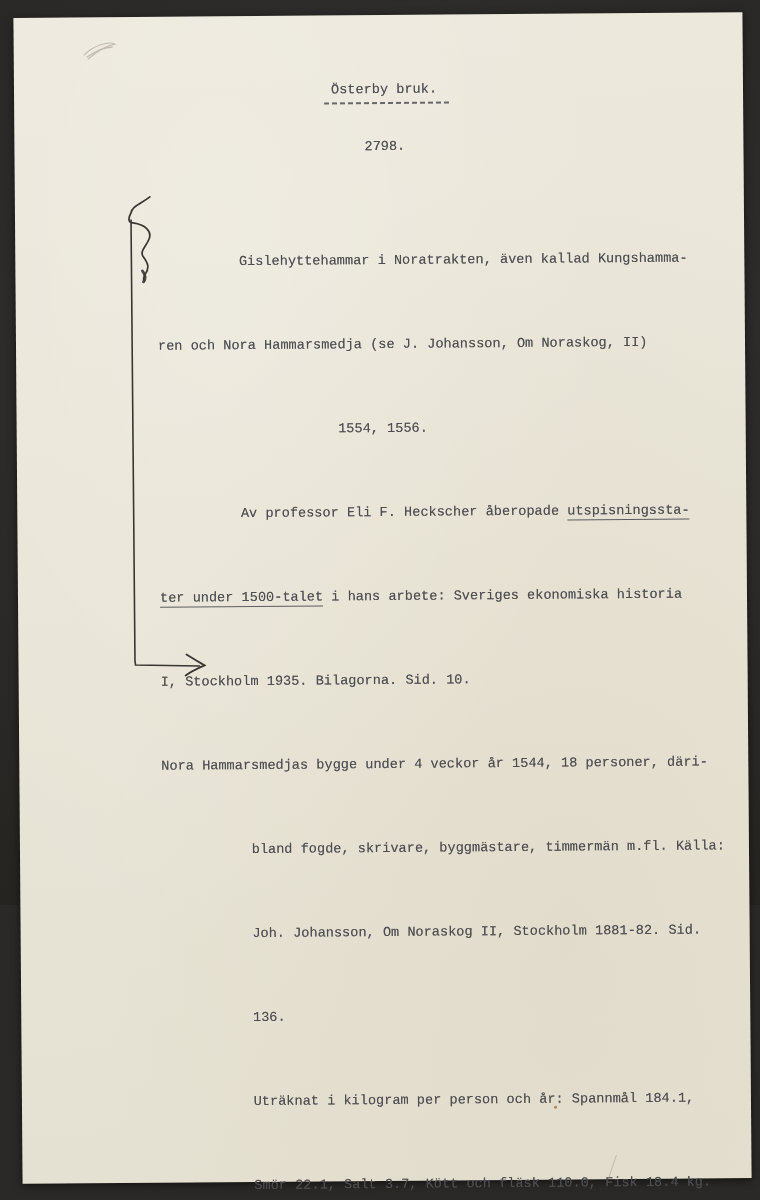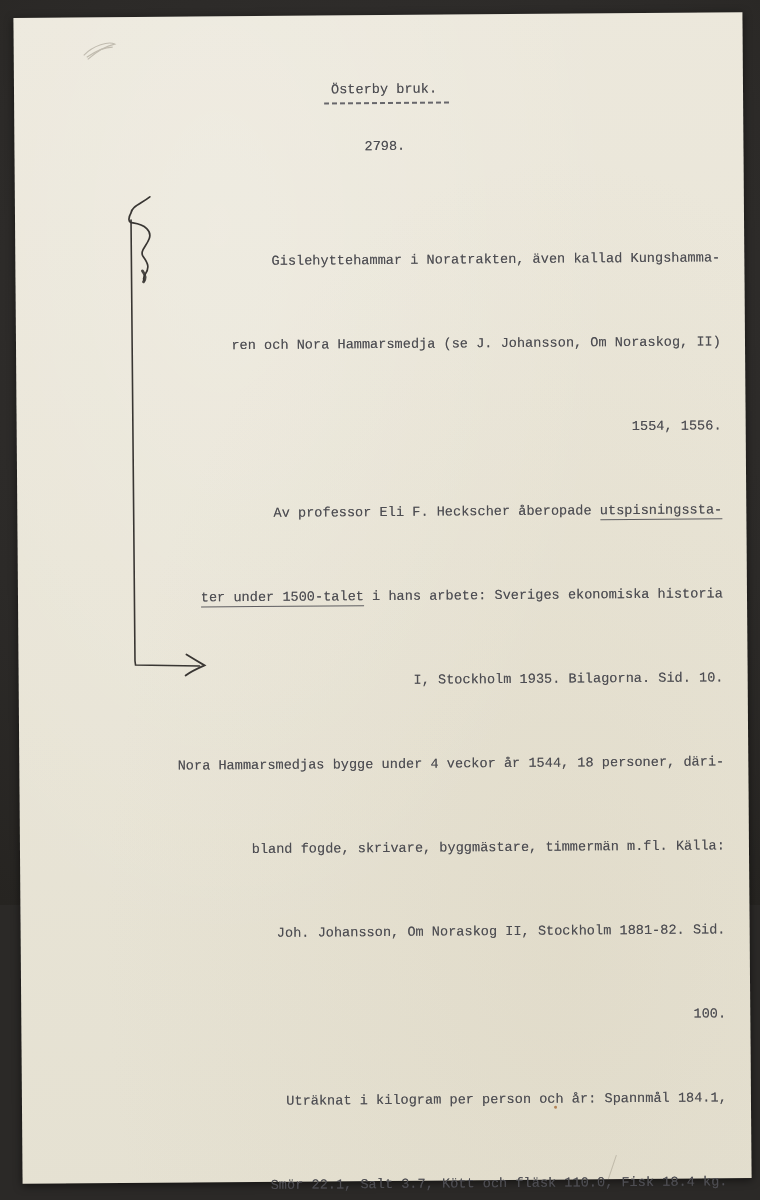--- a/index.html
+++ b/index.html
@@ -4,21 +4,20 @@
 <style>
   html,body{margin:0;padding:0;}
   body{
     width:760px;height:1200px;overflow:hidden;
     background:#2b2927;
     font-family:"Liberation Mono","DejaVu Sans Mono",monospace;
   }
   .stage{
     position:relative;width:760px;height:905px;
     background:radial-gradient(circle at 50% 38%, #343230 0%, #2c2a28 65%, #262421 100%);
-    text-align:right;
   }
   .paper{
     position:absolute;left:18px;top:15px;width:729px;height:1166px;
     transform:rotate(-0.45deg);transform-origin:50% 50%;
     background:
       radial-gradient(ellipse at 28% 18%, rgba(255,255,255,0.18), transparent 55%),
       radial-gradient(ellipse at 75% 80%, rgba(210,200,175,0.25), transparent 60%),
       linear-gradient(178deg,#ece8dc 0%,#e9e5d7 45%,#e5e1d2 100%);
     box-shadow:0 2px 9px rgba(0,0,0,0.55);
   }
@@ -56,21 +55,21 @@
     <div class="type doc-body">
       <div class="line"><span>          Gislehyttehammar i Noratrakten, även kallad Kungshamma-</span></div>
       <div class="line"><span>ren och Nora Hammarsmedja (se J. Johansson, Om Noraskog, II)</span></div>
       <div class="line"><span>                      1554, 1556.</span></div>
       <div class="line"><span>          Av professor Eli F. Heckscher åberopade </span><span class="u">utspisningssta-</span></div>
       <div class="line"><span class="u">ter under 1500-talet</span><span> i hans arbete: Sveriges ekonomiska historia</span></div>
       <div class="line"><span>I, Stockholm 1935. Bilagorna. Sid. 10.</span></div>
       <div class="line"><span>Nora Hammarsmedjas bygge under 4 veckor år 1544, 18 personer, däri-</span></div>
       <div class="line"><span>           bland fogde, skrivare, byggmästare, timmermän m.fl. Källa:</span></div>
       <div class="line"><span>           Joh. Johansson, Om Noraskog II, Stockholm 1881-82. Sid.</span></div>
-      <div class="line"><span>           100.</span></div>
+      <div class="line"><span>           136.</span></div>
       <div class="line"><span>           Uträknat i kilogram per person och år: Spannmål 184.1,</span></div>
       <div class="line"><span>           Smör 22.1, Salt 3.7, Kött och fläsk 110.0, Fisk 18.4 kg.</span></div>
       
       
       
       
       
       
       
       

